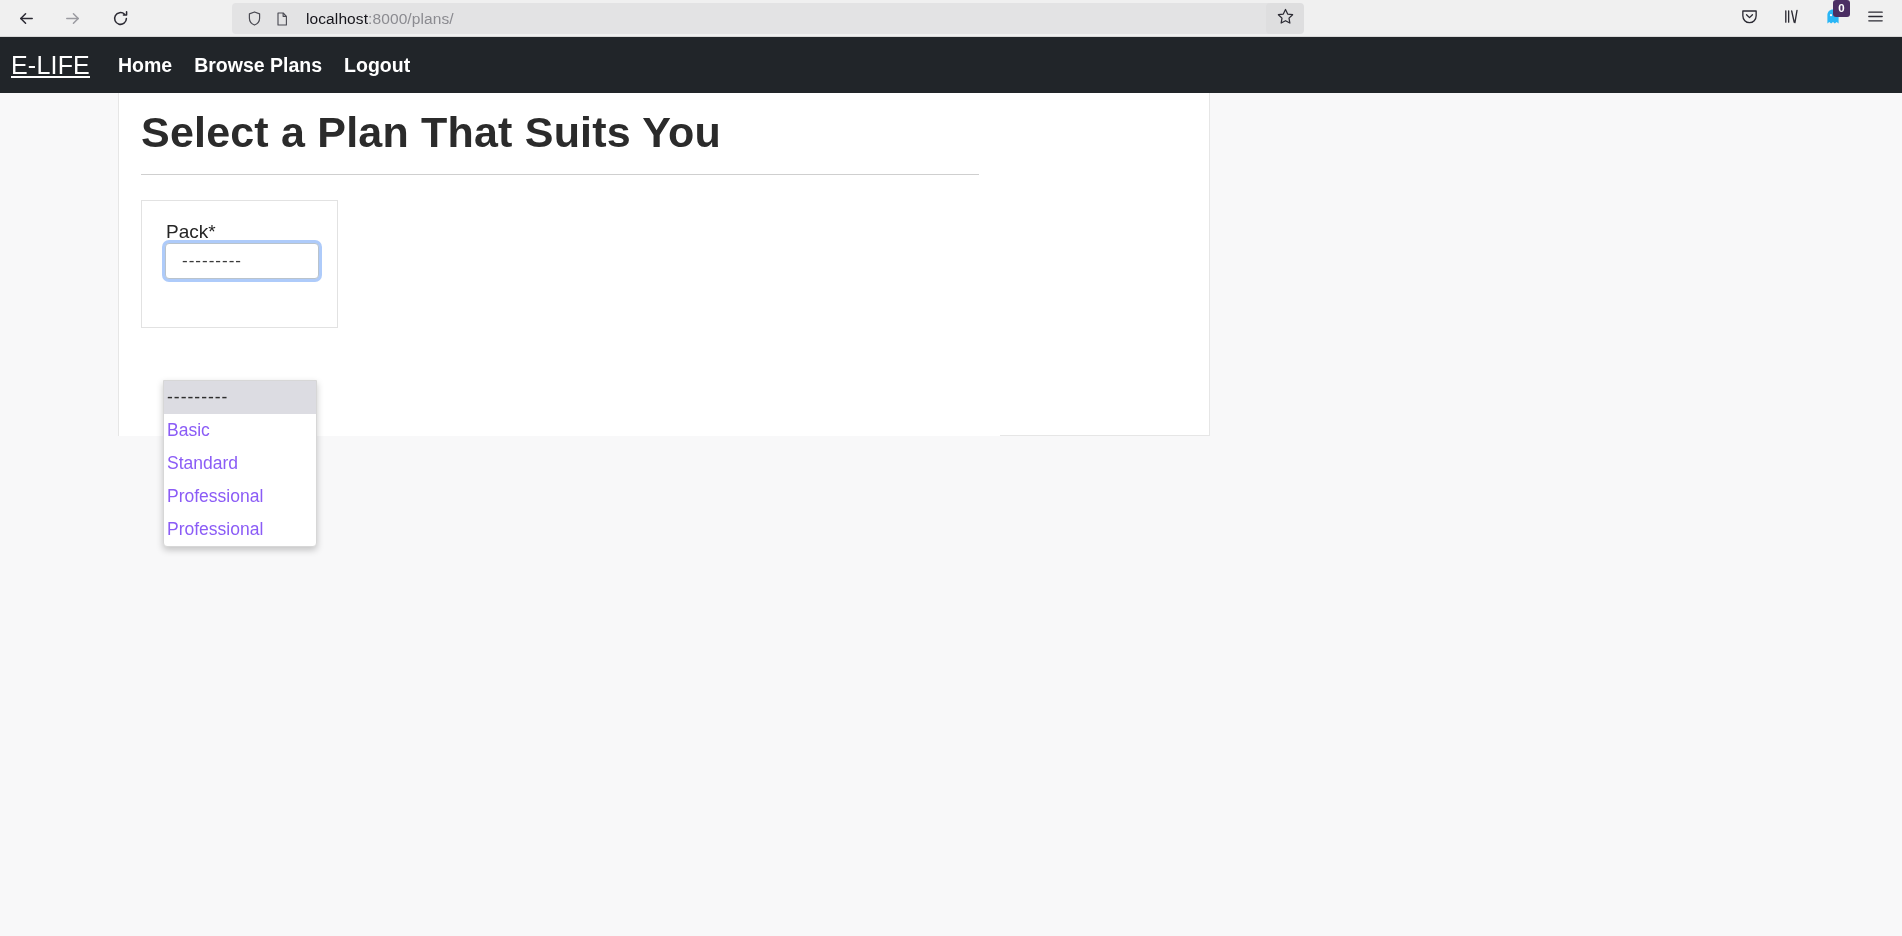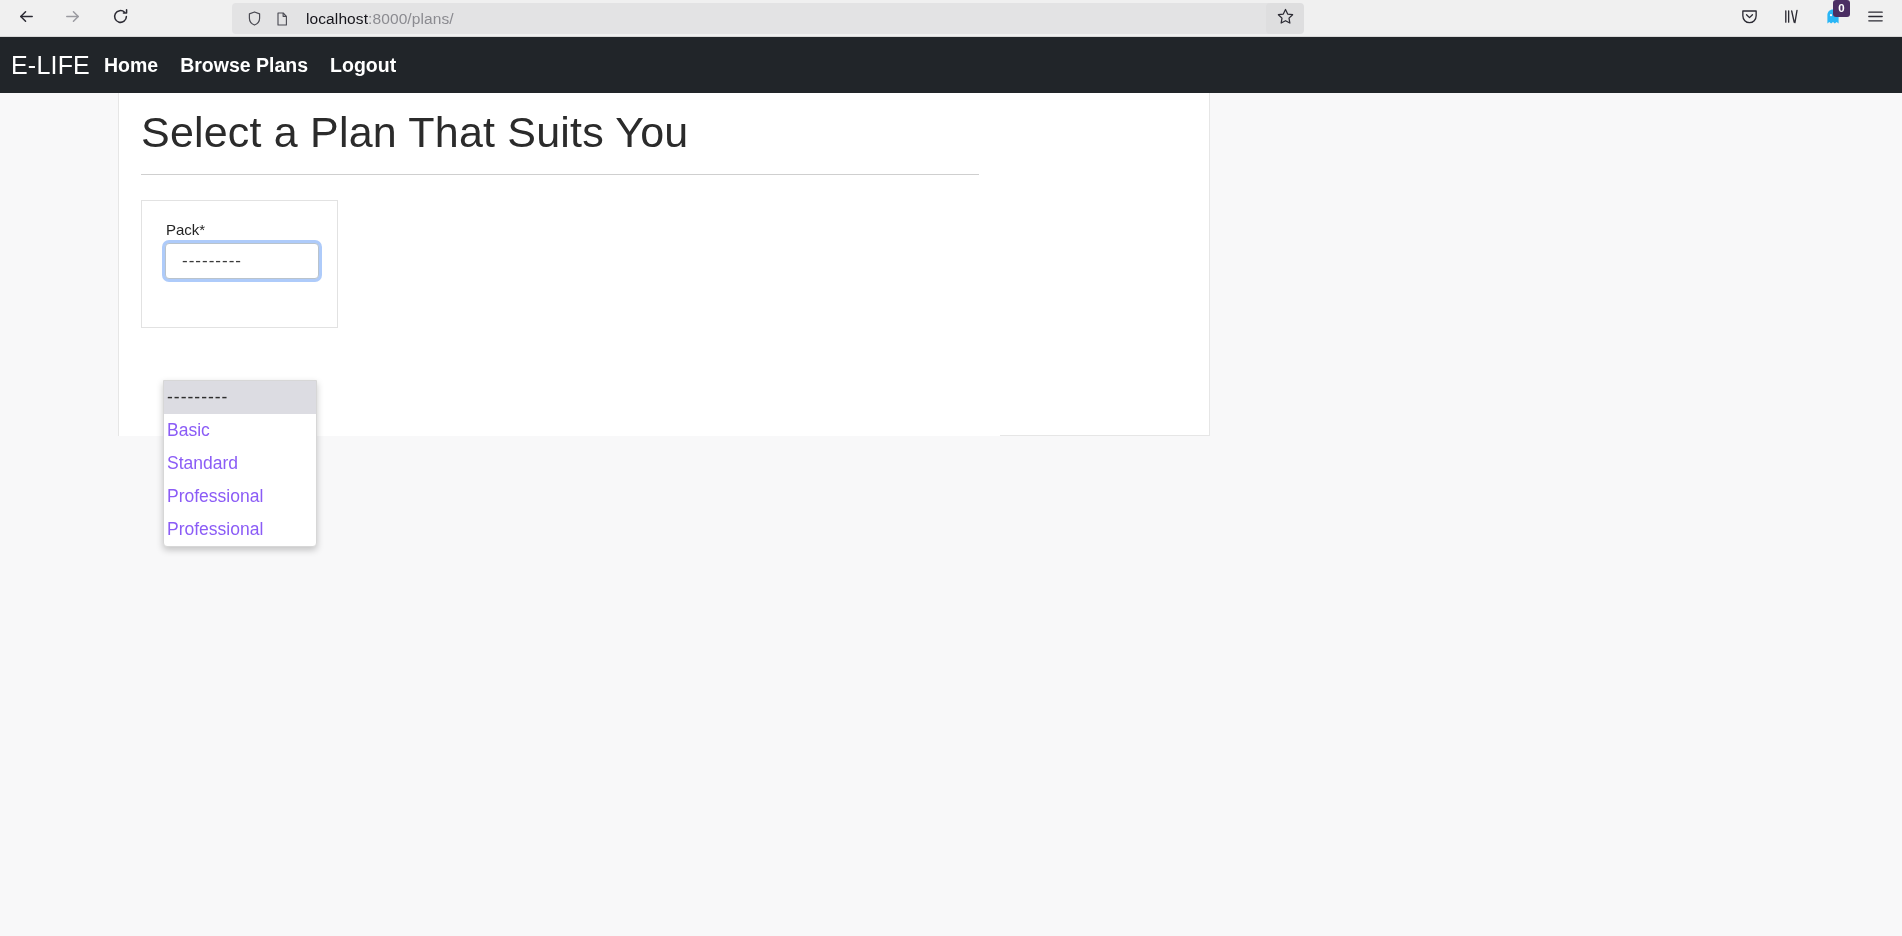--- a/index.html
+++ b/index.html
@@ -10,21 +10,21 @@
     background: #ffffff;
     font-family: "Liberation Sans", sans-serif;
   }
 
   
   #browser-toolbar {
     position: absolute; top: 0; left: 0;
     width: 1902px; height: 37px;
     background: #f0f0f0;
     border-bottom: 1px solid #d8d8d8;
-    display: flex; align-items: flex-start;
+    display: flex; align-items: center;
   }
   .nav-btn {
     width: 40px; height: 32px;
     display: flex; align-items: center; justify-content: center;
     border-radius: 4px;
   }
   .nav-btn svg { display: block; }
   #nav-back { margin-left: 6px; }
   #nav-forward { margin-left: 6px; }
   #nav-reload { margin-left: 8px; }
@@ -91,21 +91,22 @@
     width: 1902px; height: 56px;
     background: #212529;
     display: flex; align-items: center;
     padding-left: 11px;
   }
   #brand {
     color: #ffffff;
     font-size: 25px;
     font-weight: 400;
     letter-spacing: 0.2px;
-    margin-right: 14px;
+    margin-right: 28px;
+    text-decoration: underline;
   }
   .nav-link {
     color: #ffffff;
     font-size: 19.5px;
     font-weight: 700;
     margin-right: 22px;
     text-decoration: none;
   }
 
   
@@ -128,21 +129,21 @@
   #content-inner {
     position: absolute; left: 0; top: 0;
     width: 881px; height: 343px;
     background: #ffffff;
   }
 
   #page-title {
     position: absolute;
     left: 22px; top: 15px;
     font-size: 43px;
-    font-weight: 400;
+    font-weight: 700;
     color: #2b2b2b;
     letter-spacing: 0.2px;
     white-space: nowrap;
   }
 
   #title-rule {
     position: absolute;
     left: 22px; top: 81px;
     width: 838px; height: 1px;
     background: #cfcfcf;
@@ -152,21 +153,21 @@
     position: absolute;
     left: 22px; top: 107px;
     width: 197px; height: 128px;
     background: #ffffff;
     border: 1px solid #e2e2e2;
   }
 
   #pack-label {
     position: absolute;
     left: 24px; top: 20px;
-    font-size: 15px;
+    font-size: 19px;
     color: #252525;
     white-space: nowrap;
   }
 
   #pack-select {
     position: absolute;
     left: 23px; top: 42px;
     width: 154px; height: 36px;
     background: #ffffff;
     border: 1px solid #b9c3cc;

